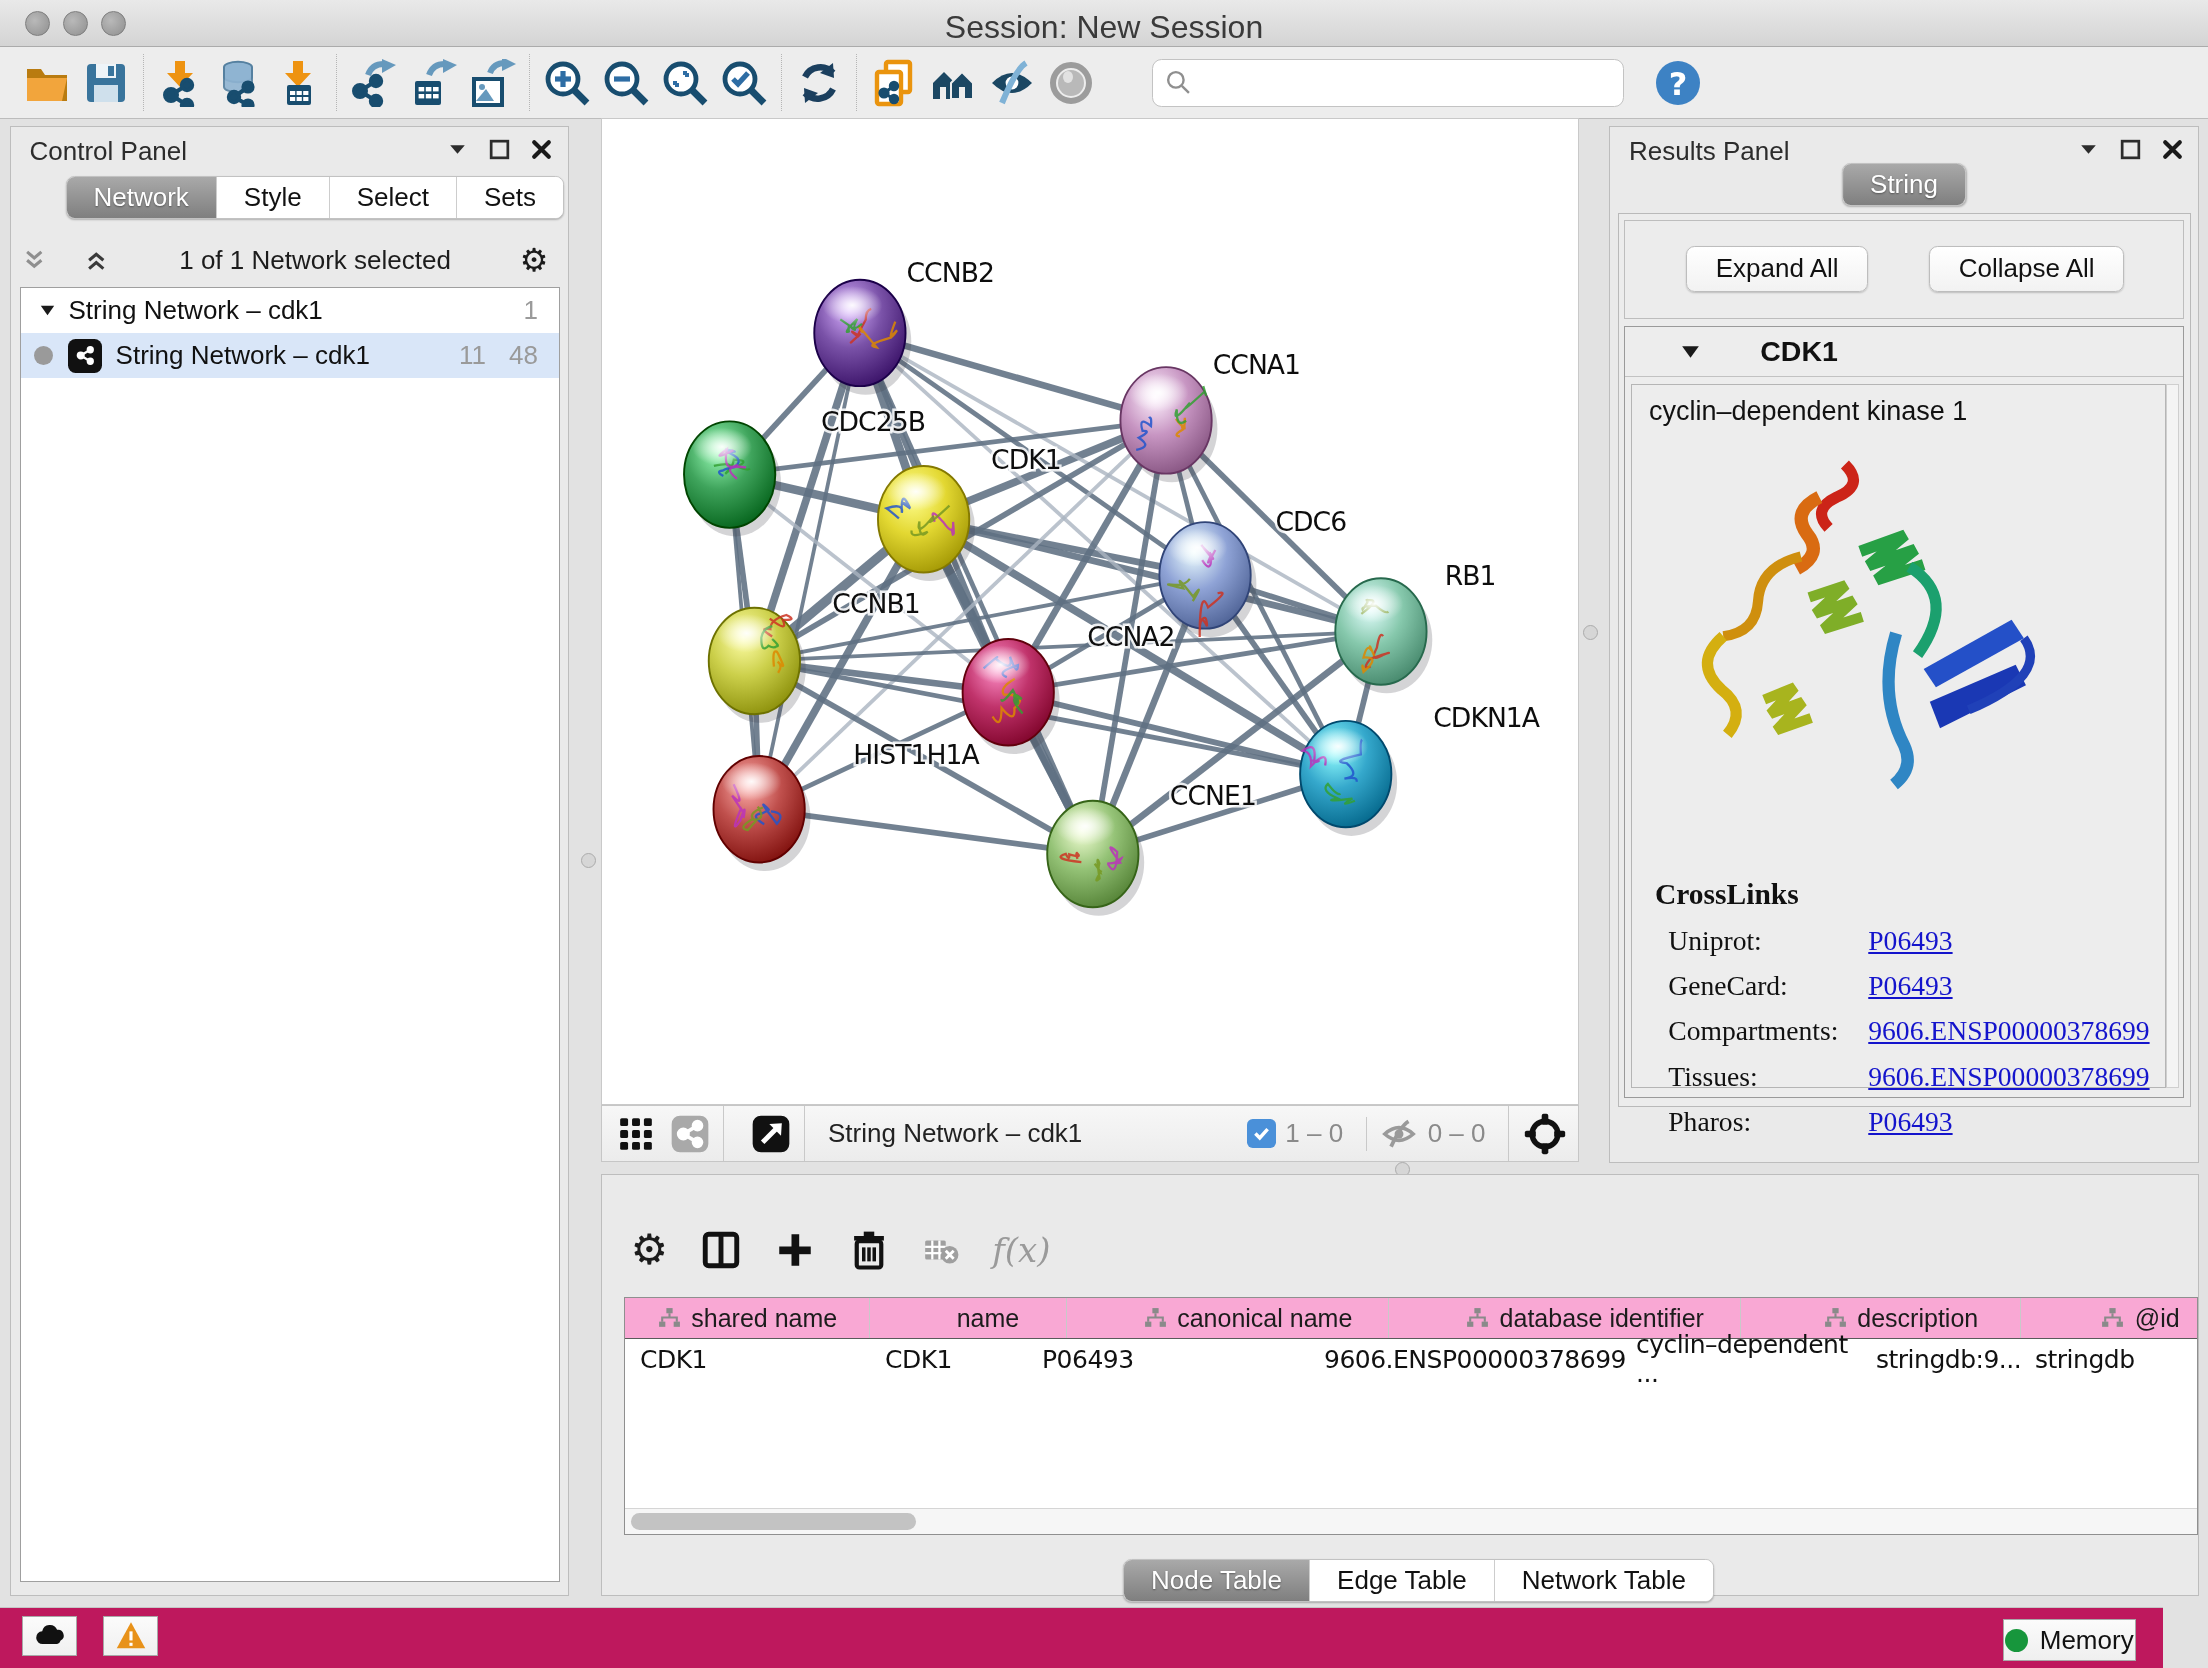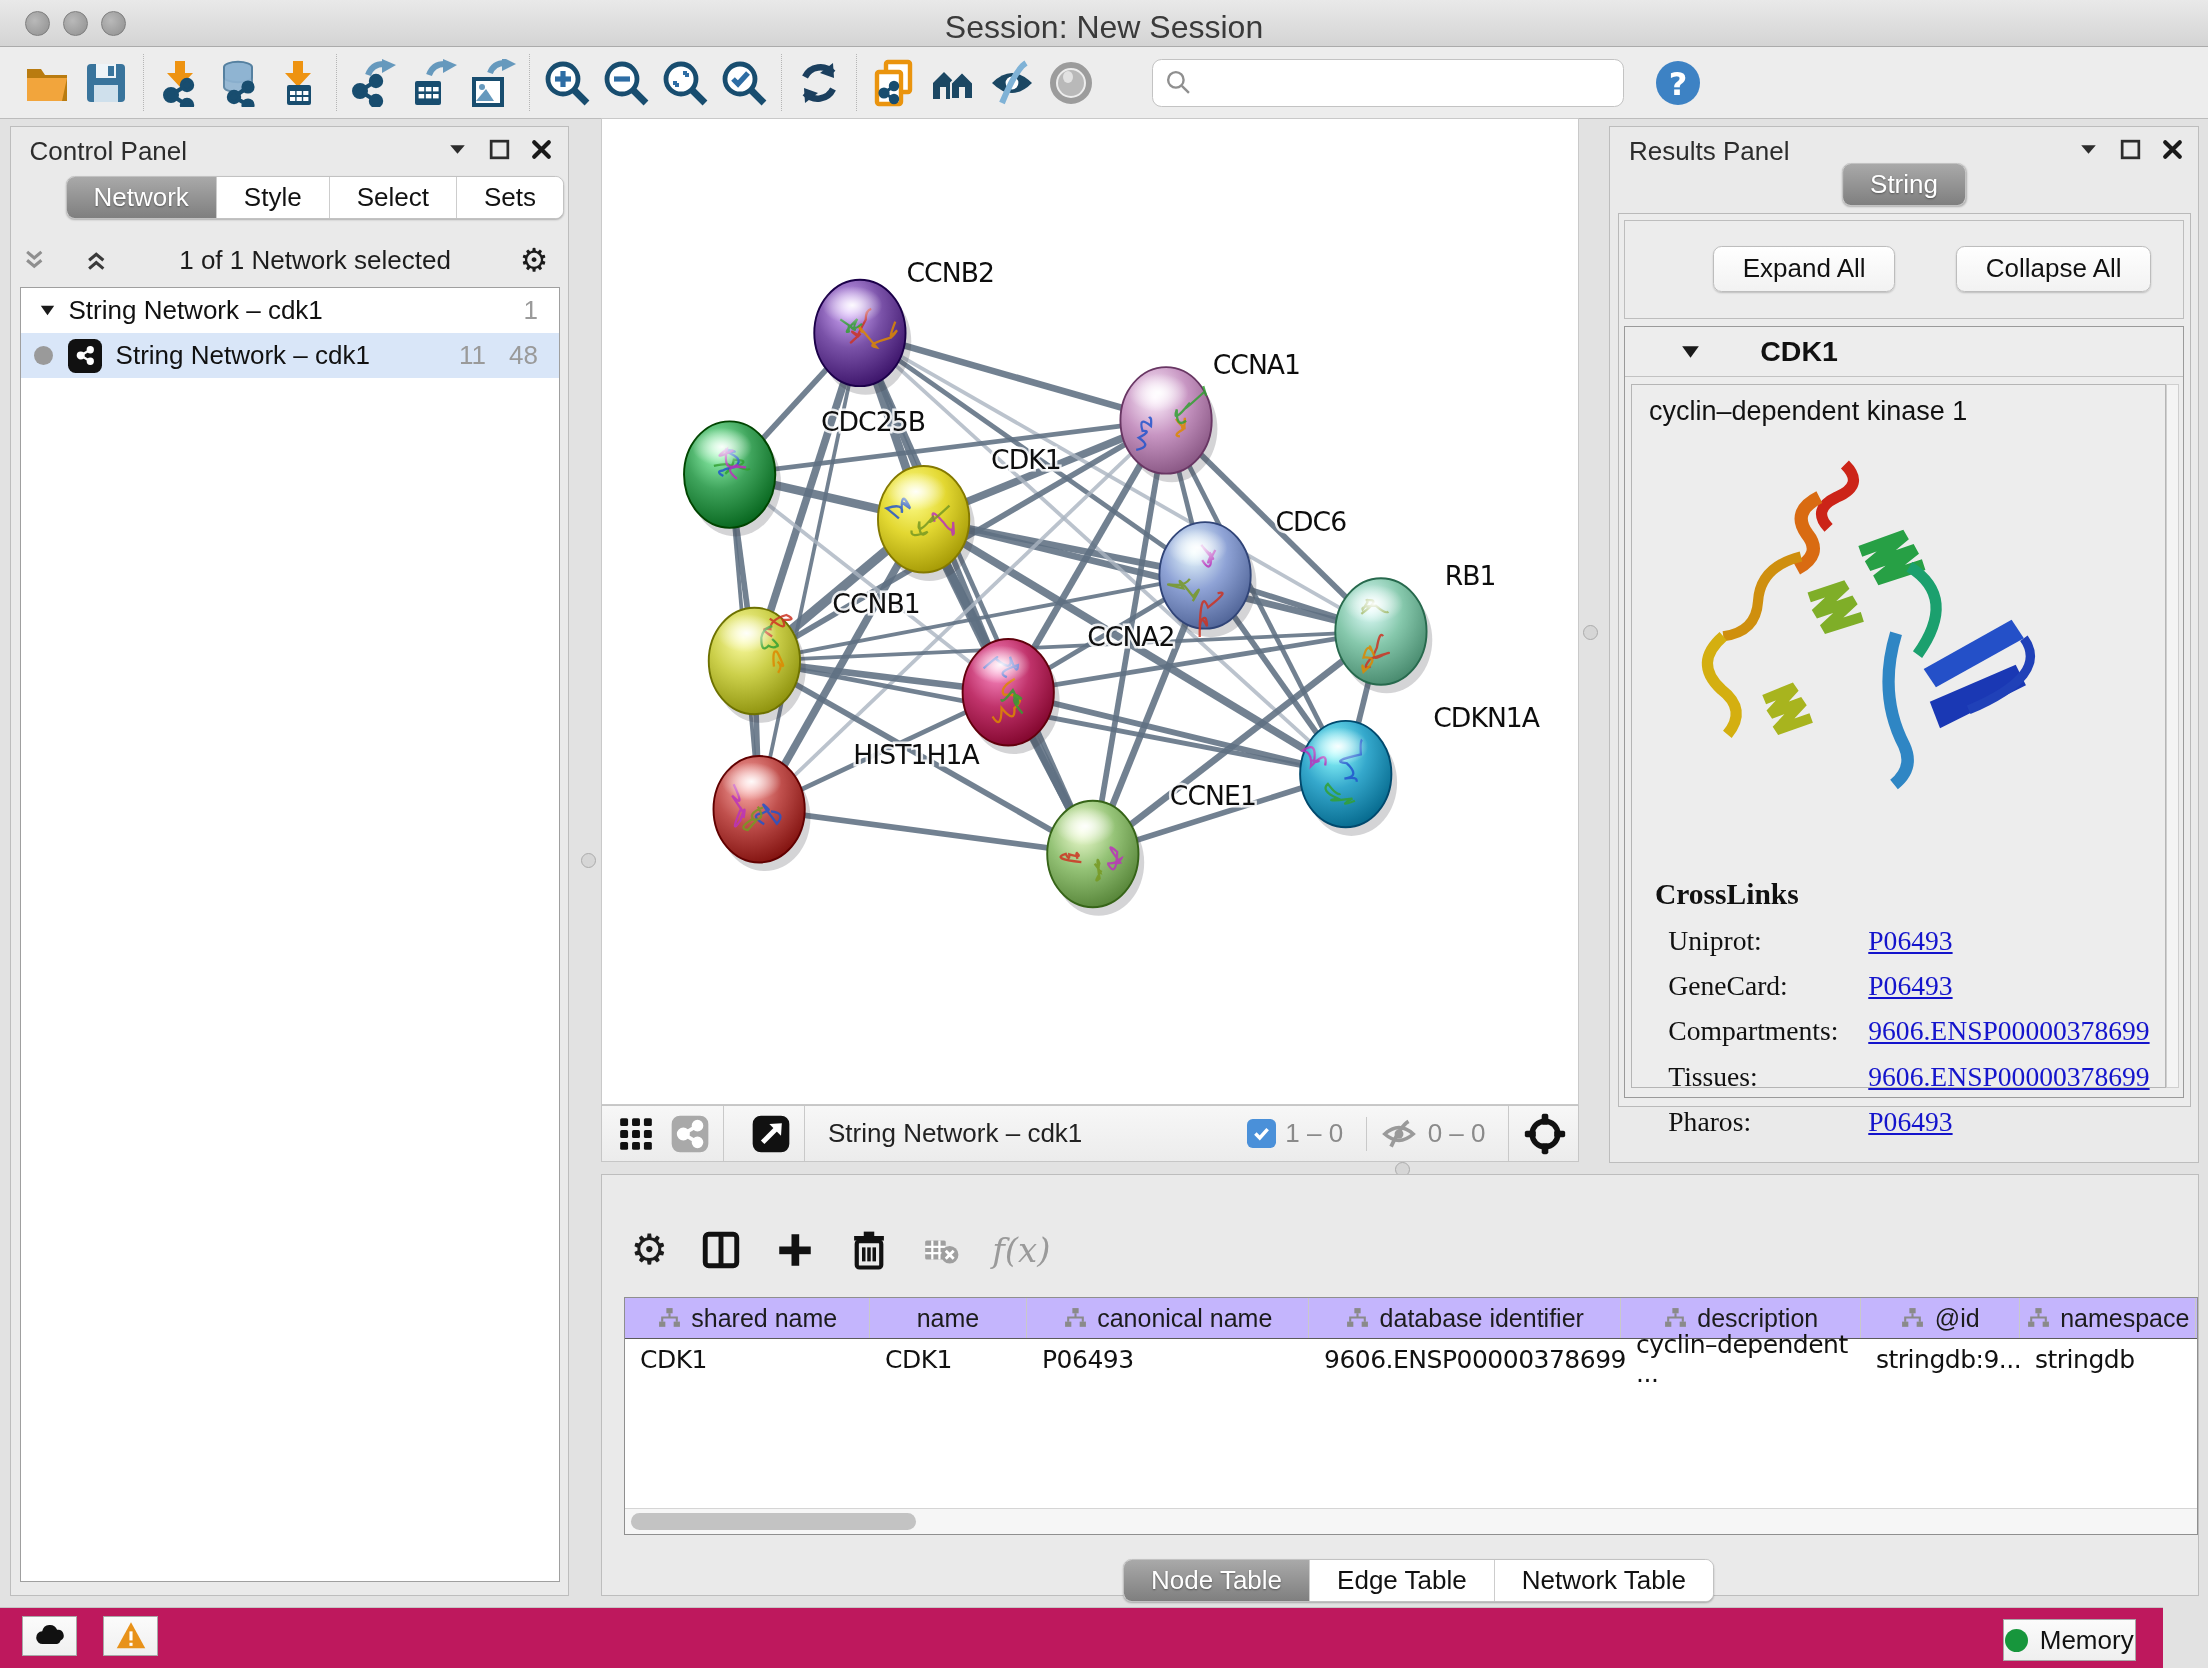--- a/index.html
+++ b/index.html
@@ -53,38 +53,38 @@
     border:1px solid #c6c6c6;box-sizing:border-box;display:flex;align-items:center;}
   .nf-sep{width:0;height:55px;border-left:1px solid #c9c9c9;margin:0 13.3px;}
   .nf-name{font-size:26px;color:#222;margin-left:9.5px;flex:1;}
   .nf-count{font-size:26px;color:#8a8a8a;margin:0 9.5px;}
   .checkbox{width:28.5px;height:28.5px;border-radius:5.7px;background:#4a90d9;display:flex;align-items:center;justify-content:center;}
   
   .rp-tab{position:absolute;left:50%;transform:translateX(-50%);top:36px;}
   .rp-outer{position:absolute;left:7.6px;top:86px;width:573px;height:894px;background:#ececec;border:1px solid #b9b9b9;box-sizing:border-box;}
   .rp-expbox{position:absolute;left:5.7px;top:5.7px;right:5.7px;height:99px;border:1px solid #bdbdbd;box-sizing:border-box;}
   .btn{background:linear-gradient(#ffffff,#f2f2f2);border:1px solid #bdbdbd;border-radius:8.6px;
-    font-size:26px;color:#111;padding:6.7px 28.5px;box-shadow:0 1px 1.9px rgba(0,0,0,.2);margin-left:27px;}
+    font-size:26px;color:#111;padding:6.7px 28.5px;box-shadow:0 1px 1.9px rgba(0,0,0,.2);}
   .rp-resbox{position:absolute;left:5.7px;top:112px;right:5.7px;bottom:7.6px;border:1.9px solid #9a9a9a;background:#ededed;box-sizing:border-box;}
   .rp-sechead{height:49px;display:flex;align-items:center;border-bottom:1px solid #c2c2c2;}
   .rp-gene{font-size:28.5px;font-weight:bold;color:#111;margin-left:27px;}
   .rp-body{position:absolute;left:5.7px;top:57px;right:17px;bottom:9.5px;border:1px solid #b5b5b5;background:#ededed;}
   .rp-desc{font-size:27px;color:#111;padding:11.4px 0 0 17px;}
   .rp-scroll{position:absolute;right:3.8px;top:57px;bottom:9.5px;width:11.4px;background:#f4f4f4;border:1px solid #cfcfcf;}
   .xl{font-family:"Liberation Serif","DejaVu Serif",serif;}
   .xl-title{font-size:29.5px;font-weight:bold;color:#111;}
   .xl-row{display:flex;font-size:27.6px;margin-top:13.3px;}
   .xl-label{width:200px;color:#111;margin-left:13.3px;}
   .xl-link{color:#1414cc;text-decoration:underline;}
   
   .tp-toolbar{position:absolute;left:28.5px;top:44px;height:61px;display:flex;align-items:center;gap:32px;}
   .tp-toolbar svg{width:42px;height:42px;}
   .fx{font-family:"DejaVu Serif","Liberation Serif",serif;font-style:italic;font-size:34px;color:#9a9a9a;}
   .tablebox{position:absolute;left:22px;top:122px;width:1574px;height:238px;background:#fff;border:1.9px solid #8f8f8f;box-sizing:border-box;overflow:hidden;}
-  .thead{display:flex;height:40px;background:#c4b5fd;border-bottom:1.9px solid #5a5a5a;}
+  .thead{display:flex;height:40px;background:#f9a8d4;border-bottom:1.9px solid #5a5a5a;gap:40px;}
   .th{display:flex;align-items:center;justify-content:center;gap:9.5px;font-size:25px;color:#1c1c1c;
     border-right:1px solid #c9c9c9;box-sizing:border-box;flex:0 0 auto;}
   .trow{display:flex;height:40px;}
   .td{font-size:25px;color:#111;padding-left:15px;display:flex;align-items:center;box-sizing:border-box;flex:0 0 auto;
     font-family:"DejaVu Sans","Liberation Sans",sans-serif;letter-spacing:-0.5px;}
   .hscroll{position:absolute;left:0;bottom:0;width:100%;height:25px;background:#f6f6f6;border-top:1px solid #d5d5d5;}
   .hthumb{position:absolute;left:5.7px;top:3.8px;width:285px;height:17px;border-radius:8.6px;background:#c3c3c3;}
   .tp-tabs{position:absolute;left:521px;top:384px;}
   
   .statusbar{position:absolute;left:0;top:1607px;width:2163px;height:61px;background:#be185d;border-top:1px solid #c6c6c6;}

